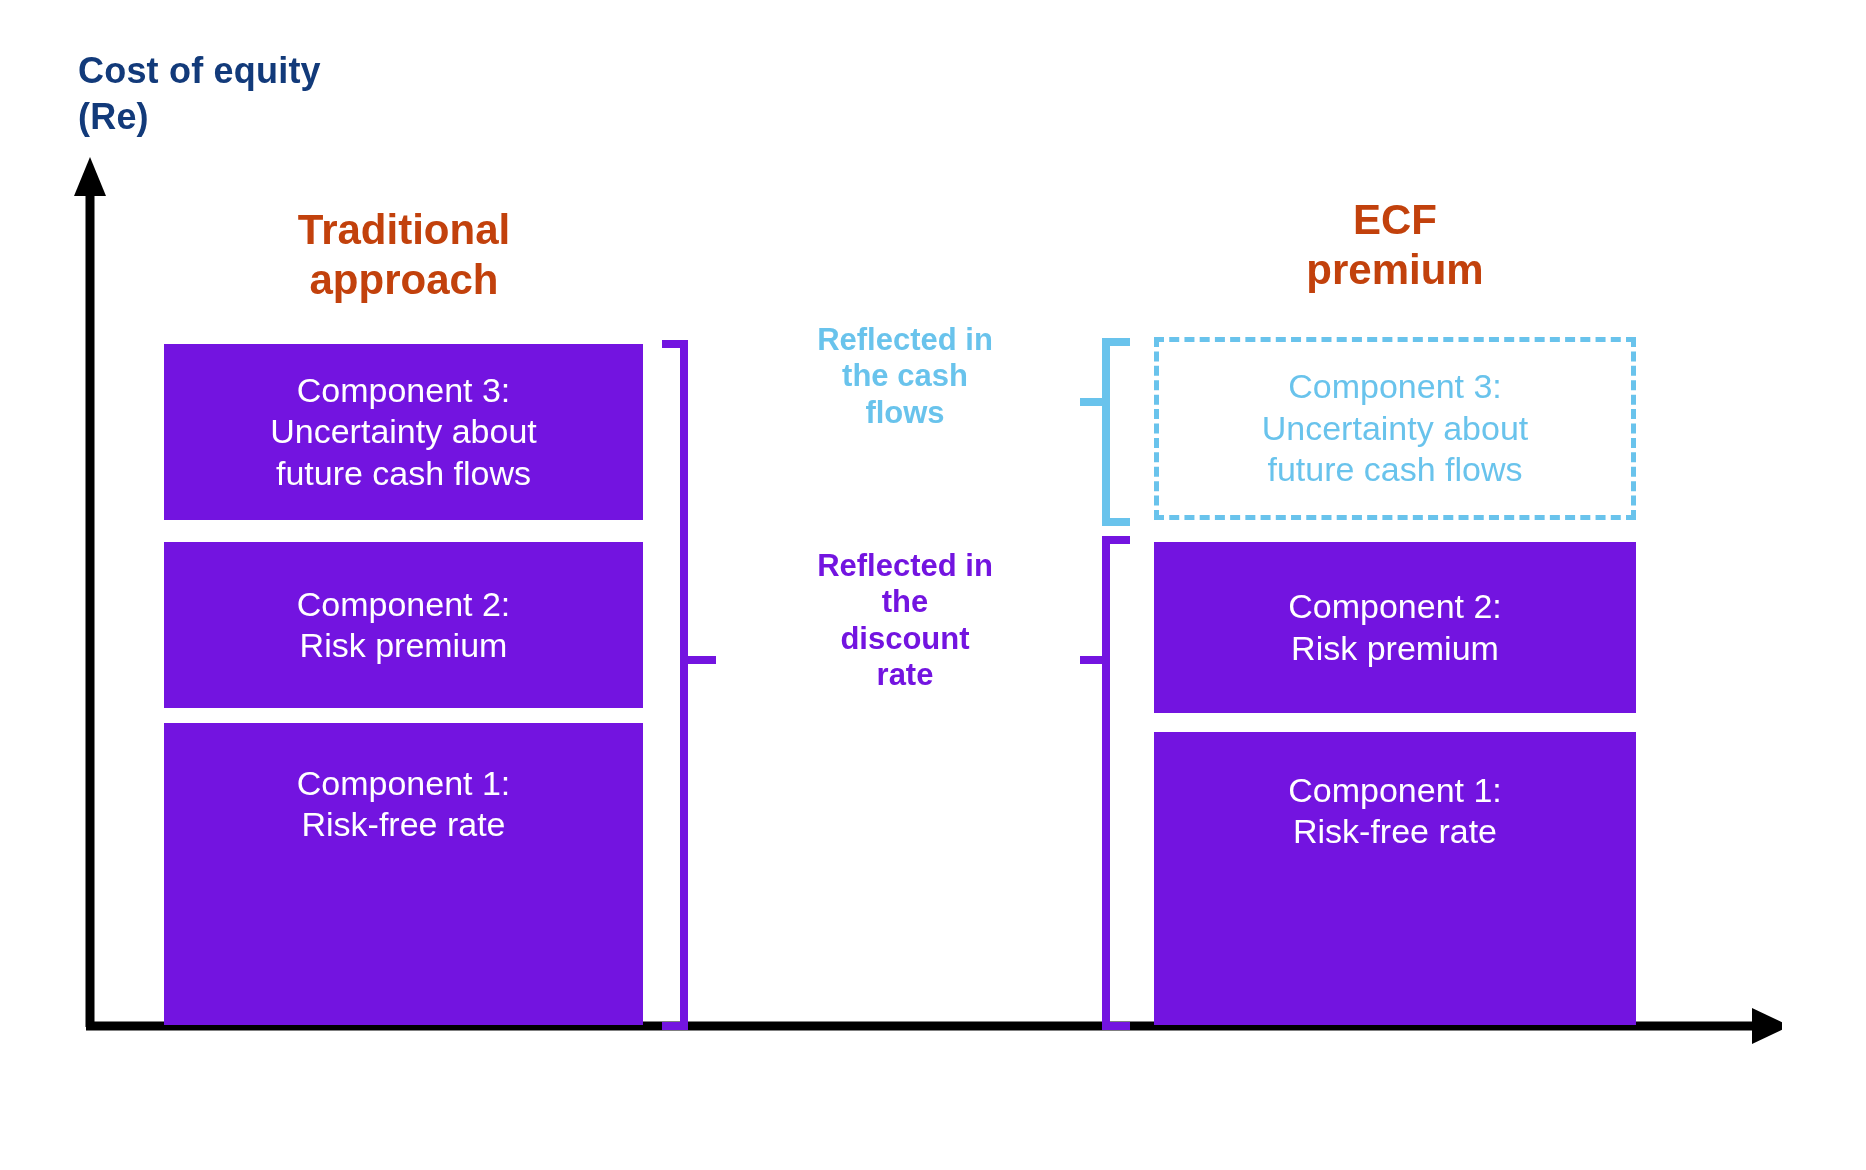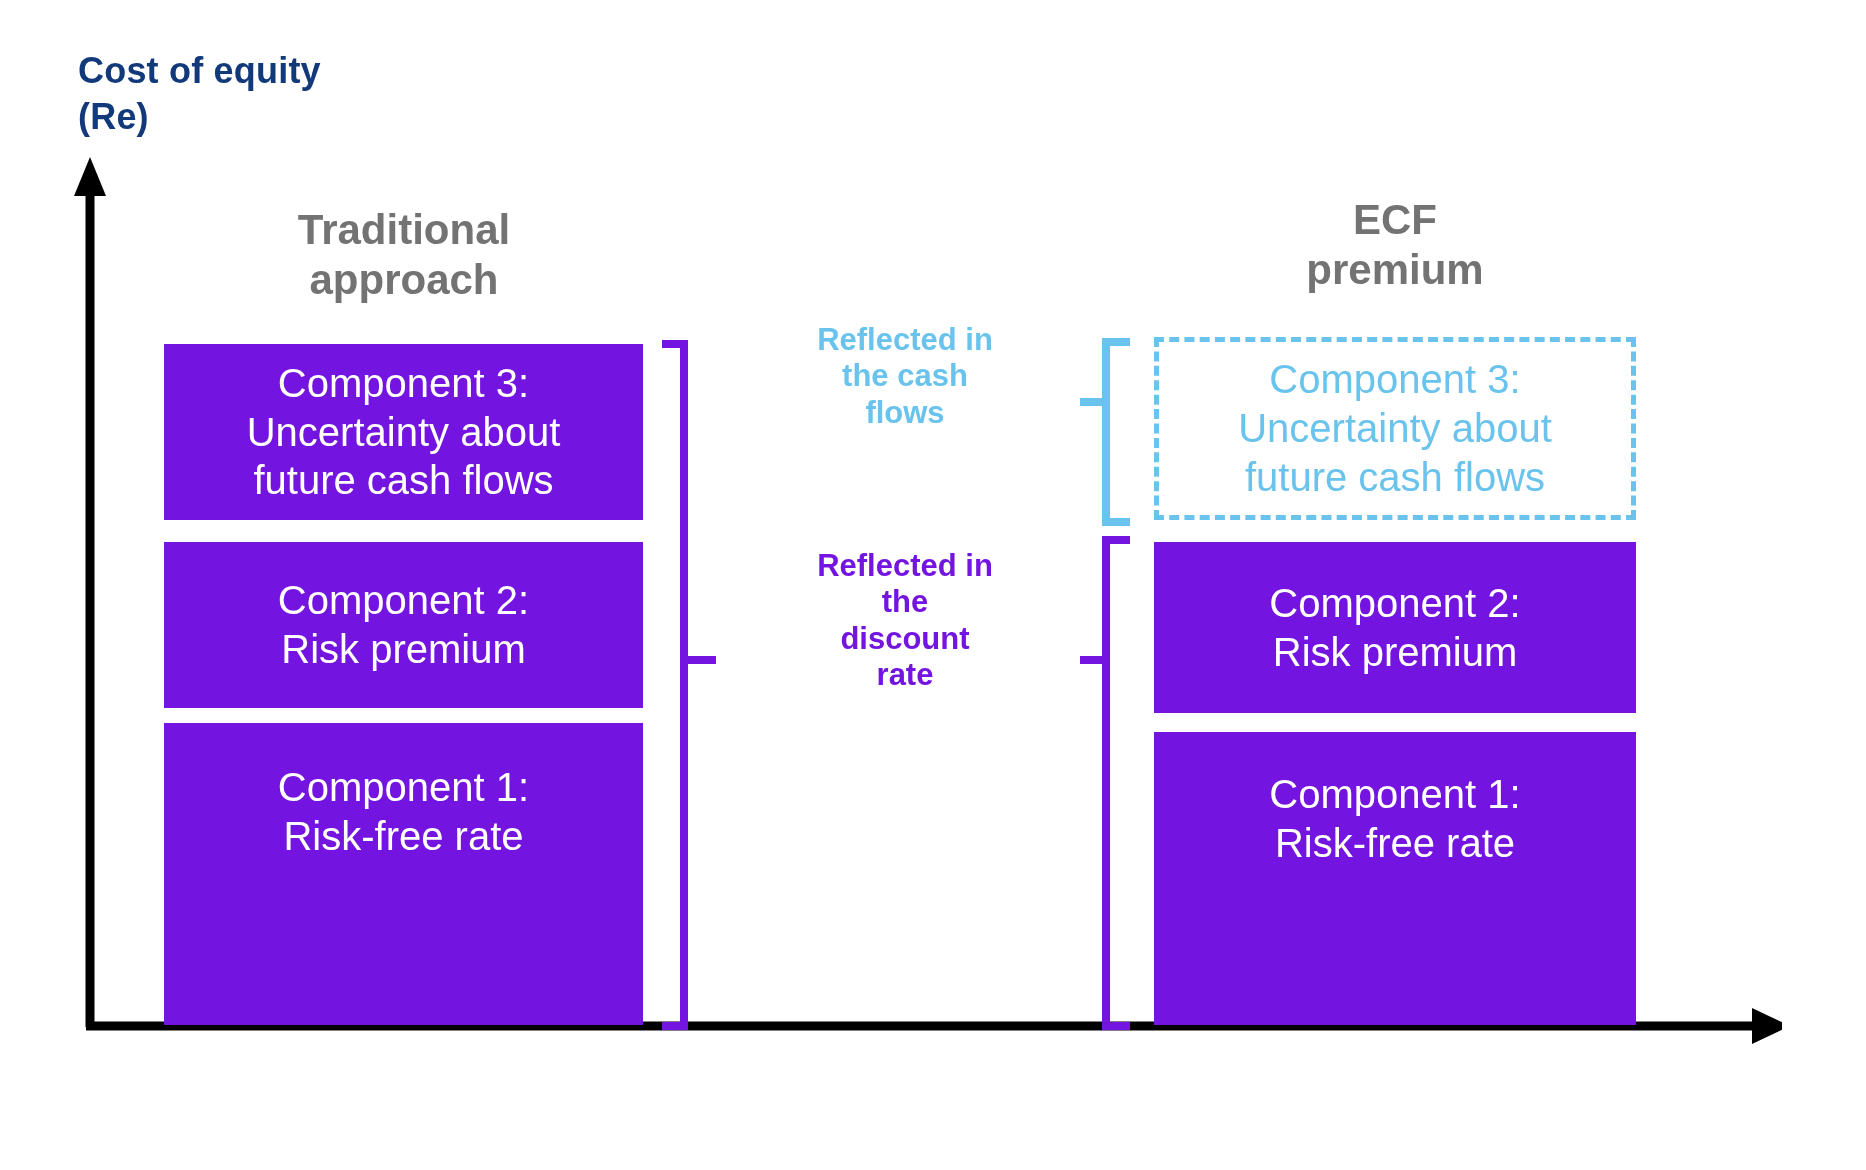--- a/index.html
+++ b/index.html
@@ -37,37 +37,37 @@
     width: 1866px;
     height: 1170px;
     pointer-events: none;
   }
 
   
   .col-heading {
     position: absolute;
     font-size: 42px;
     font-weight: bold;
-    color: #737373;
+    color: #c2410c;
     text-align: center;
     line-height: 1.2;
     white-space: pre-line;
   }
   #heading-traditional { left: 164px; top: 205px; width: 480px; }
   #heading-ecf         { left: 1154px; top: 195px; width: 482px; }
 
   
   .comp-box {
     position: absolute;
     box-sizing: border-box;
     display: flex;
     align-items: center;
     justify-content: center;
     text-align: center;
-    font-size: 40px;
+    font-size: 34px;
     line-height: 1.22;
     white-space: pre-line;
   }
   .comp-box.solid {
     background: #7314E0;
     color: #ffffff;
   }
   .comp-box.dashed {
     background: #ffffff;
     color: #69C3EC;

